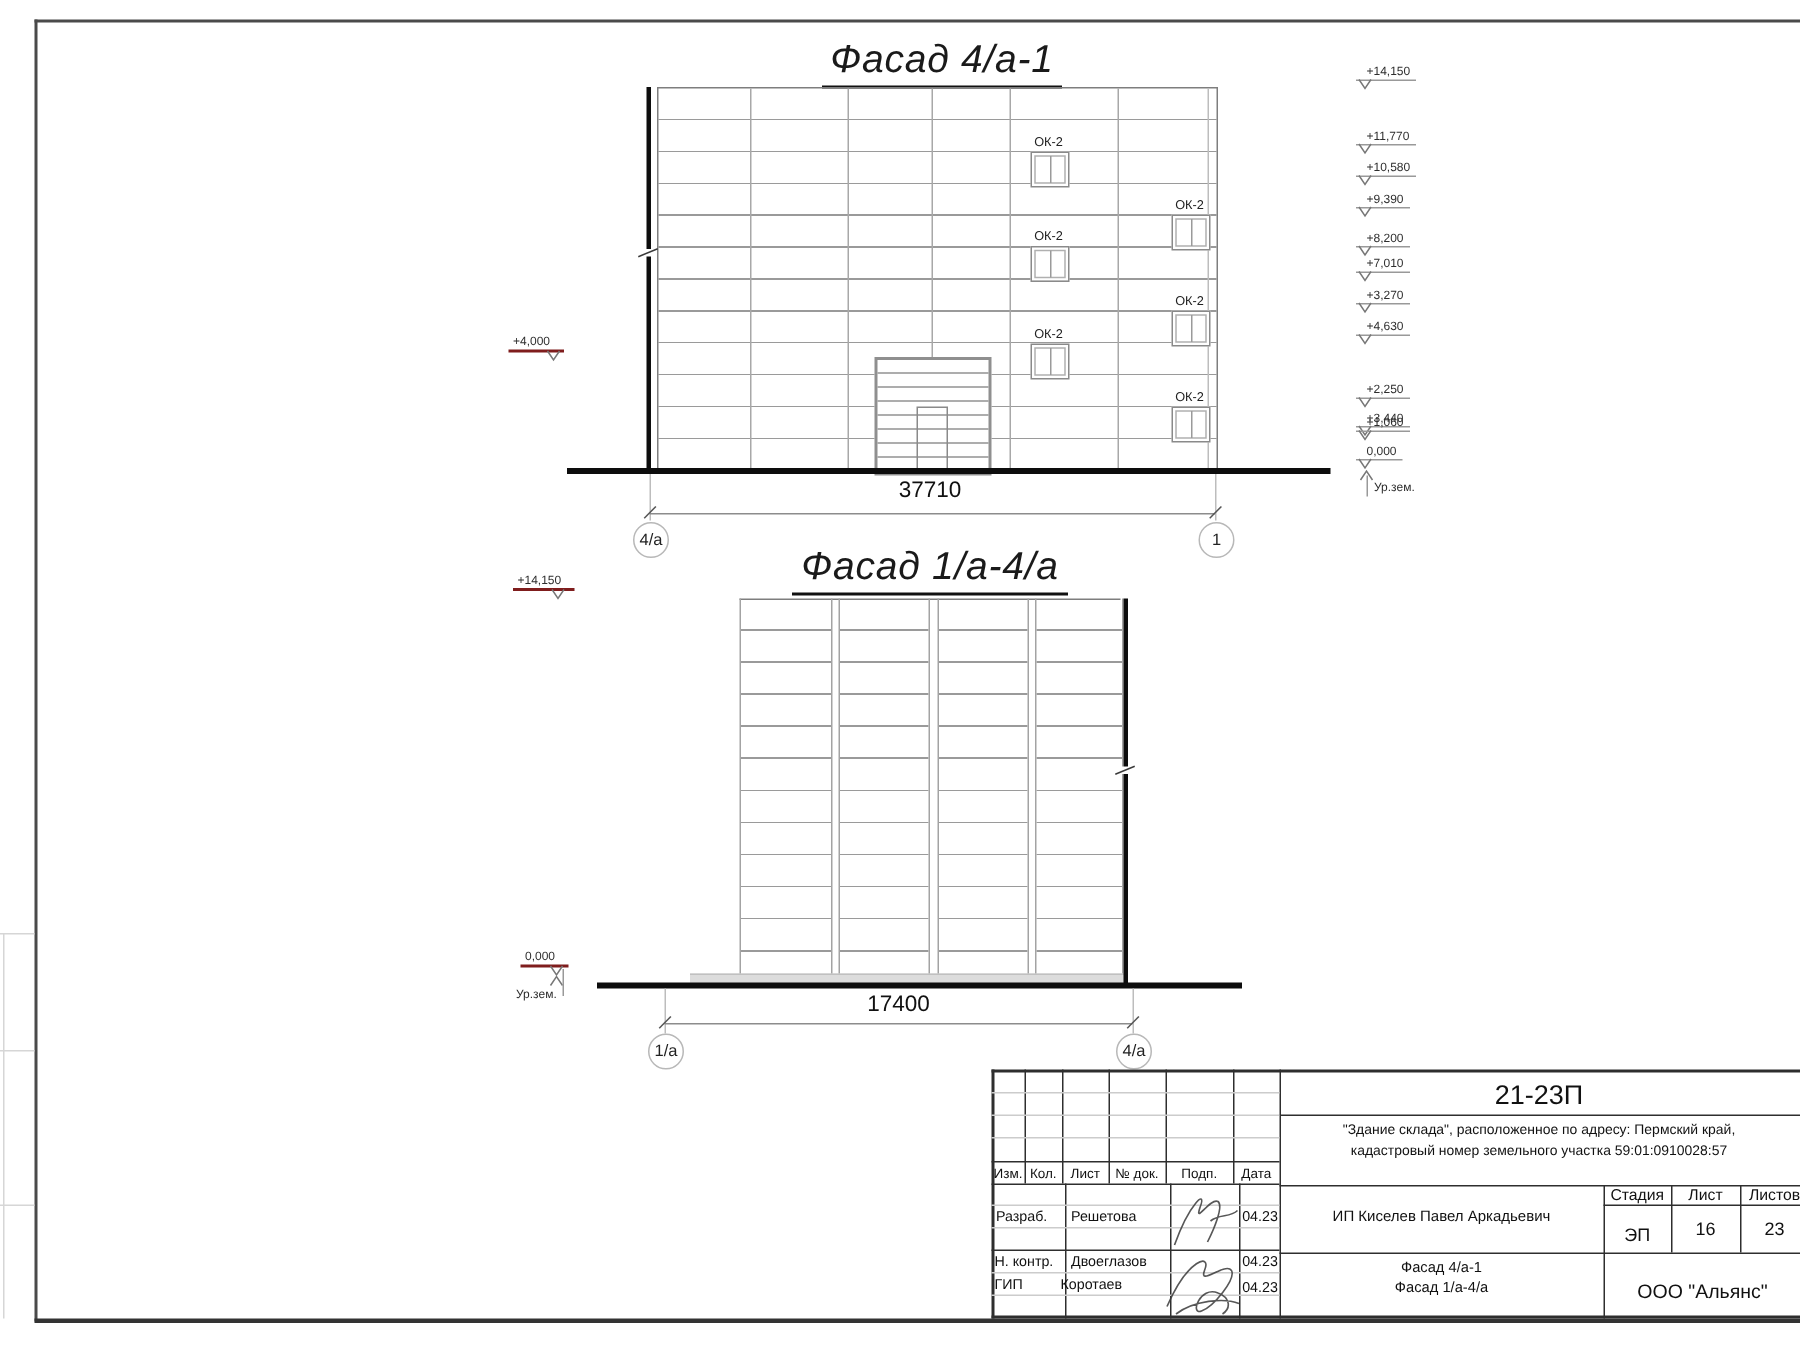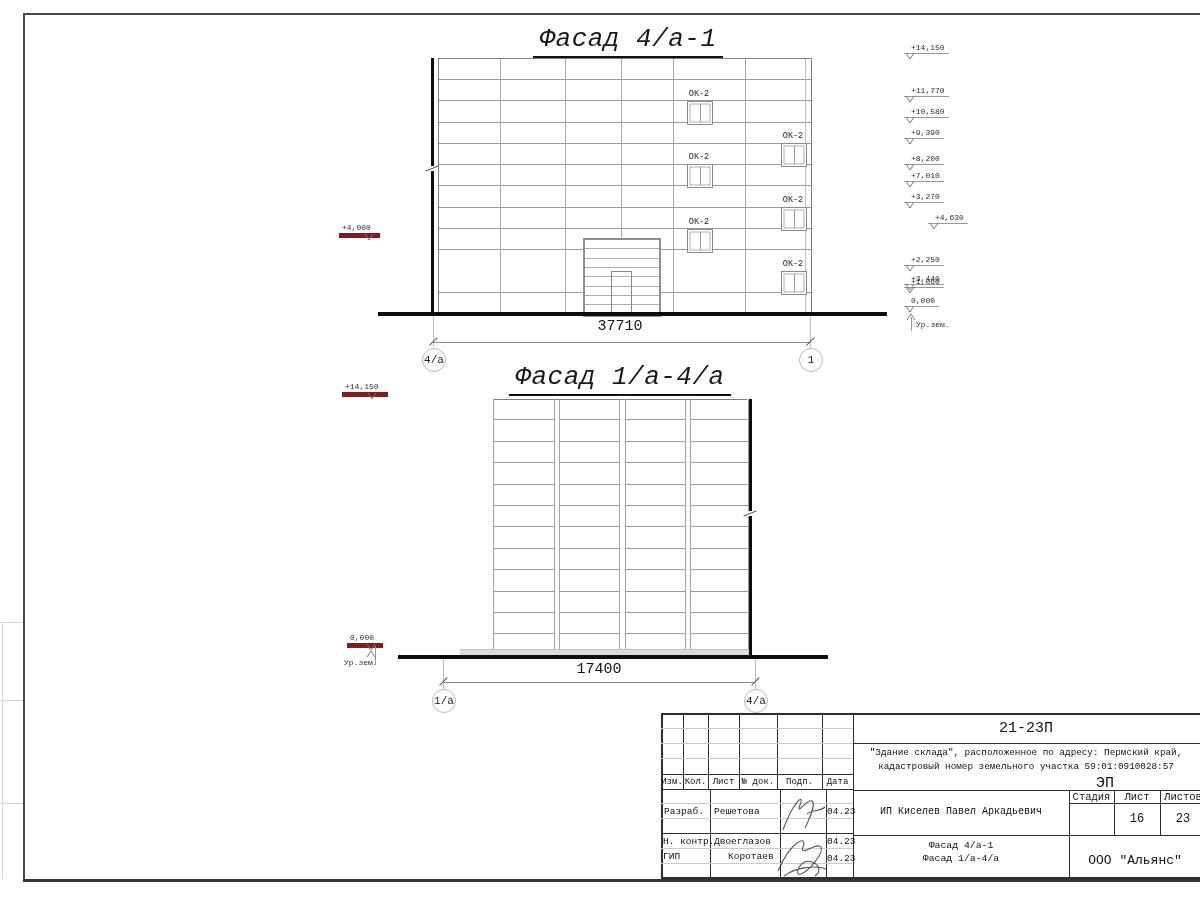--- a/index.html
+++ b/index.html
@@ -1,17 +1,17 @@
 <!DOCTYPE html>
 <html><head>
 <meta charset="utf-8">
 <style>
   html,body{margin:0;padding:0;background:#fff;}
   #sheet{position:relative;width:1200px;height:900px;overflow:hidden;background:#fff;
-         font-family:Liberation Mono, monospace;color:#1a1a1a;}
+         font-family:Liberation Sans, sans-serif;color:#1a1a1a;}
   .ln{position:absolute;background:#9a9a9a;}
   .thick{background:#0d0d0d;}
   .tbthick{background:#2e2e2e;}
   .tbthin{background:#cccccc;}
   .faint{background:#d6d6d6;}
   .ftitle{position:absolute;text-align:center;font-style:italic;font-size:26px;letter-spacing:.5px;}
   .ftitle span{display:inline-block;border-bottom:2px solid #111;padding:0 6px 2px 6px;}
   .bldg1{position:absolute;left:438px;top:58px;width:372px;height:255px;border:1.2px solid #7e7e7e;
          background:repeating-linear-gradient(to bottom,transparent 0,transparent 20.25px,#9a9a9a 20.25px,#9a9a9a 21.25px);}
   .bay{position:absolute;border-left:1px solid #a3a3a3;border-right:1px solid #a3a3a3;
@@ -27,21 +27,21 @@
   .brk{position:absolute;width:12px;height:5px;background:#fff;}
   .brk::after{content:"";position:absolute;left:-1px;top:2px;width:14px;height:1px;background:#3a3a3a;transform:rotate(-22deg);}
   .dimline{position:absolute;height:1px;background:#8c8c8c;}
   .extline{position:absolute;width:1px;background:#bdbdbd;}
   .tick{position:absolute;width:11px;height:1.4px;background:#555;transform:rotate(-45deg);}
   .dimtext{position:absolute;text-align:center;font-size:15px;color:#111;}
   .bubble{position:absolute;width:22px;height:22px;border:1px solid #b8b8b8;border-radius:50%;
           text-align:center;line-height:22px;font-size:11px;background:#fff;color:#222;}
   .elev{position:absolute;font-size:8px;color:#2e2e2e;white-space:nowrap;}
   .etext{display:inline-block;padding:0 4px 1px 7px;border-bottom:1px solid #999;}
-  .etext-l{display:inline-block;padding:0 9px 1px 3px;border-bottom:5px solid #7f1d1d;}
+  .etext-l{display:inline-block;padding:0 9px 1px 3px;border-bottom:2px solid #7f1d1d;}
   .vmark{position:absolute;}
   .tbcell{position:absolute;font-size:9.5px;color:#111;white-space:nowrap;}
   .ctr{text-align:center;}
   svg{position:absolute;overflow:visible;}
 </style>
 </head>
 <body>
 
 <div id="sheet">
 
@@ -104,21 +104,21 @@
         </svg></div>
       <div class="elev" style="left: 904px; top: 154px;"><span class="etext">+8,200</span><svg width="10" height="7" class="vmark" style="left: 1px; top: 10px;">
           <path d="M1,0 L5,6 L9,0" fill="none" stroke="#777" stroke-width="1"></path>
         </svg></div>
       <div class="elev" style="left: 904px; top: 171px;"><span class="etext">+7,010</span><svg width="10" height="7" class="vmark" style="left: 1px; top: 10px;">
           <path d="M1,0 L5,6 L9,0" fill="none" stroke="#777" stroke-width="1"></path>
         </svg></div>
       <div class="elev" style="left: 904px; top: 192px;"><span class="etext">+3,270</span><svg width="10" height="7" class="vmark" style="left: 1px; top: 10px;">
           <path d="M1,0 L5,6 L9,0" fill="none" stroke="#777" stroke-width="1"></path>
         </svg></div>
-      <div class="elev" style="left: 904px; top: 213px; margin-left: 24px;"><span class="etext">+4,630</span><svg width="10" height="7" class="vmark" style="left: 1px; top: 10px;">
+      <div class="elev" style="left: 904px; top: 213px;"><span class="etext">+4,630</span><svg width="10" height="7" class="vmark" style="left: 1px; top: 10px;">
           <path d="M1,0 L5,6 L9,0" fill="none" stroke="#777" stroke-width="1"></path>
         </svg></div>
       <div class="elev" style="left: 904px; top: 234px; margin-top: 40px;"><span class="etext">+3,440</span><svg width="10" height="7" class="vmark" style="left: 1px; top: 10px;">
           <path d="M1,0 L5,6 L9,0" fill="none" stroke="#777" stroke-width="1"></path>
         </svg></div>
       <div class="elev" style="left: 904px; top: 255px;"><span class="etext">+2,250</span><svg width="10" height="7" class="vmark" style="left: 1px; top: 10px;">
           <path d="M1,0 L5,6 L9,0" fill="none" stroke="#777" stroke-width="1"></path>
         </svg></div>
       <div class="elev" style="left: 904px; top: 277px;"><span class="etext">+1,060</span><svg width="10" height="7" class="vmark" style="left: 1px; top: 10px;">
           <path d="M1,0 L5,6 L9,0" fill="none" stroke="#777" stroke-width="1"></path>
@@ -215,40 +215,40 @@
   <div class="tbcell ctr" style="left:777px;top:777px;width:45px;font-size:9px;">Подп.</div>
   <div class="tbcell ctr" style="left:822px;top:777px;width:31px;font-size:9px;">Дата</div>
 
   <div class="tbcell" style="left:664px;top:806px;">Разраб.</div>
   <div class="tbcell" style="left:714px;top:806px;">Решетова</div>
   <div class="tbcell ctr" style="left:827px;top:806px;width:26px;">04.23</div>
   <div class="tbcell" style="left:663px;top:836px;">Н. контр.</div>
   <div class="tbcell" style="left:714px;top:836px;">Двоеглазов</div>
   <div class="tbcell ctr" style="left:827px;top:836px;width:26px;">04.23</div>
   <div class="tbcell" style="left:663px;top:851px;">ГИП</div>
-  <div class="tbcell" style="left:728px;top:851px;">Коротаев</div>
+  <div class="tbcell" style="left:707px;top:851px;">Коротаев</div>
   <div class="tbcell ctr" style="left:827px;top:853px;width:26px;">04.23</div>
 
   <svg style="left:779px;top:792px;" width="48" height="42" viewBox="0 0 48 42">
     <path d="M4,38 C14,10 26,0 21,13 C17,25 28,6 33,9 C37,12 30,28 26,36 M28,22 C34,17 41,20 46,15" fill="none" stroke="#3a3a3a" stroke-width="1.1" opacity="0.85"></path>
   </svg>
   <svg style="left:772px;top:833px;" width="58" height="45" viewBox="0 0 58 45">
     <path d="M6,38 C20,6 36,2 31,14 C27,25 45,8 49,14 C52,20 37,38 29,41 C21,44 28,24 40,29 C48,32 49,39 43,43 M12,43 C24,34 44,32 54,36" fill="none" stroke="#3a3a3a" stroke-width="1.1" opacity="0.85"></path>
   </svg>
 
-  <div class="tbcell ctr" style="left:856px;top:720px;width:340px;font-size:15px;">21-23П</div>
+  <div class="tbcell ctr" style="left:856px;top:720px;width:340px;font-size:18px;">21-23П</div>
   <div style="position:absolute;left:856px;top:746px;width:340px;text-align:center;font-size:9.3px;line-height:14px;color:#111;">
     <div>"Здание склада", расположенное по адресу: Пермский край,</div>
     <div>кадастровый номер земельного участка 59:01:0910028:57</div>
   </div>
   <div class="tbcell ctr" style="left:856px;top:806px;width:210px;font-size:10px;">ИП Киселев Павел Аркадьевич</div>
   <div class="tbcell ctr" style="left:1069px;top:791px;width:45px;font-size:10.5px;">Стадия</div>
   <div class="tbcell ctr" style="left:1114px;top:791px;width:46px;font-size:10.5px;">Лист</div>
   <div class="tbcell ctr" style="left:1160px;top:791px;width:46px;font-size:10.5px;">Листов</div>
-  <div class="tbcell ctr" style="left:1069px;top:775px;width:45px;font-size:15px;text-align:right;">ЭП</div>
+  <div class="tbcell ctr" style="left:1069px;top:816px;width:45px;font-size:12px;">ЭП</div>
   <div class="tbcell ctr" style="left:1114px;top:812px;width:46px;font-size:12px;">16</div>
   <div class="tbcell ctr" style="left:1160px;top:812px;width:46px;font-size:12px;">23</div>
   <div style="position:absolute;left:856px;top:839px;width:210px;text-align:center;font-size:9.8px;line-height:13px;color:#111;">
     <div>Фасад 4/а-1</div>
     <div>Фасад 1/а-4/а</div>
   </div>
   <div class="tbcell ctr" style="left:1070px;top:853px;width:130px;font-size:13px;">ООО "Альянс"</div>
 
 <div class="winlab" style="left: 681px; top: 89px;">ОК-2</div>
     <div class="win" style="left: 687px; top: 101px;"></div>

